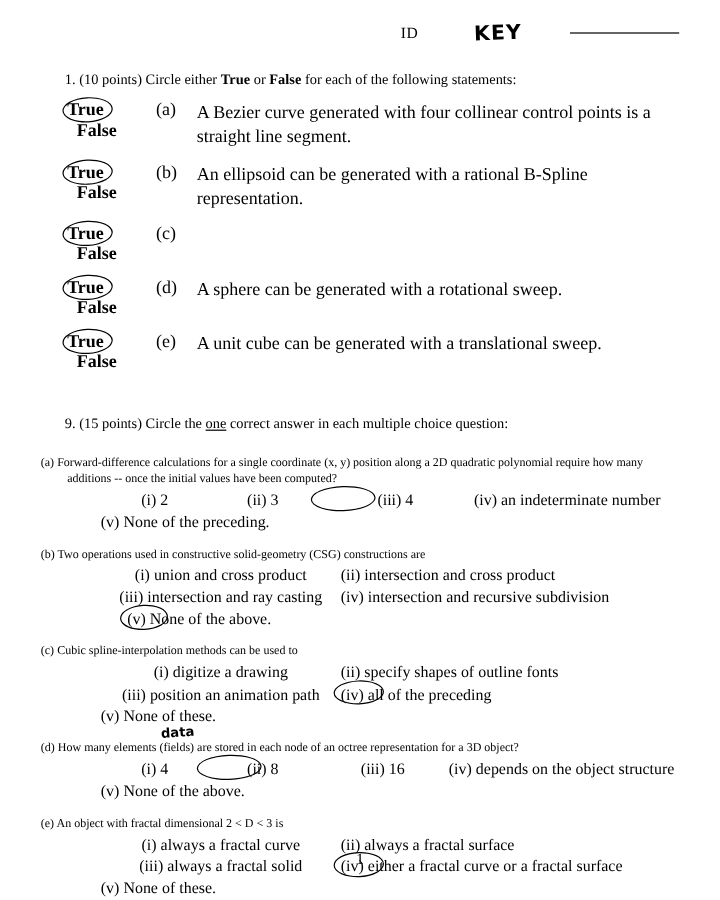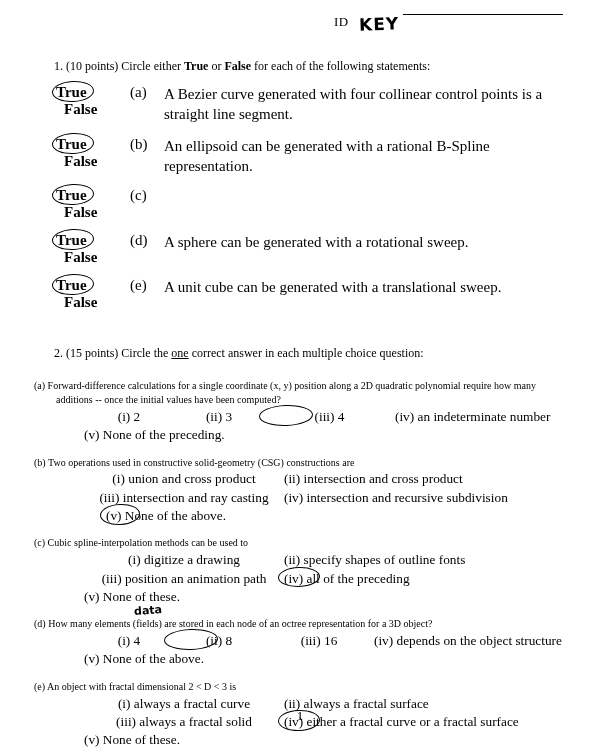--- a/index.html
+++ b/index.html
@@ -19,24 +19,25 @@
     position: relative;
     width: 600px;
     height: 750px;
     box-sizing: border-box;
     padding: 14px 34px 0 34px;
   }
 
   
   .id-row {
     display: flex;
-    align-items: flex-start;
+    align-items: center;
     justify-content: flex-start;
     margin-left: 300px;
     height: 28px;
+    gap: 36px;
   }
   .id-label {
     font-size: 13px;
     letter-spacing: 0.5px;
   }
   .id-written {
     font-family: "DejaVu Sans", sans-serif;
     font-size: 17px;
     font-weight: bold;
     letter-spacing: 1px;
@@ -230,21 +231,21 @@
         </span>
         <span class="tf-label">(e)</span>
         <span class="tf-text">A unit cube can be generated with a translational sweep.</span>
       </div>
 
     </div>
   </div>
 
   <div class="q-block" style="margin-top:34px;">
     <div class="q-stem">
-      <span>2.  (15 points)  Circle the </span><span class="uline">one</span><span> correct answer in each multiple choice question:</span>
+      <span>9.  (15 points)  Circle the </span><span class="uline">one</span><span> correct answer in each multiple choice question:</span>
     </div>
 
     <div class="mc-item" style="margin-top:18px;">
       <div class="mc-stem">
         <span>(a)</span>
         <span>Forward-difference calculations for a single coordinate (x, y) position along a 2D quadratic polynomial require how many additions -- once the initial values have been computed?</span>
       </div>
       <div class="mc-opts">
         <span class="mc-line">
           <span class="opt w90">(i) 2</span><span class="opt w90">(ii) 3</span><span class="opt w110" style="display:inline-block;width:131px;position:relative;"><span class="circ" style="left:-5px;top:-3px;width:52px;height:19px;transform:rotate(-2deg);"></span><span>(iii)  4</span></span><span class="opt">(iv)  an indeterminate number</span>

